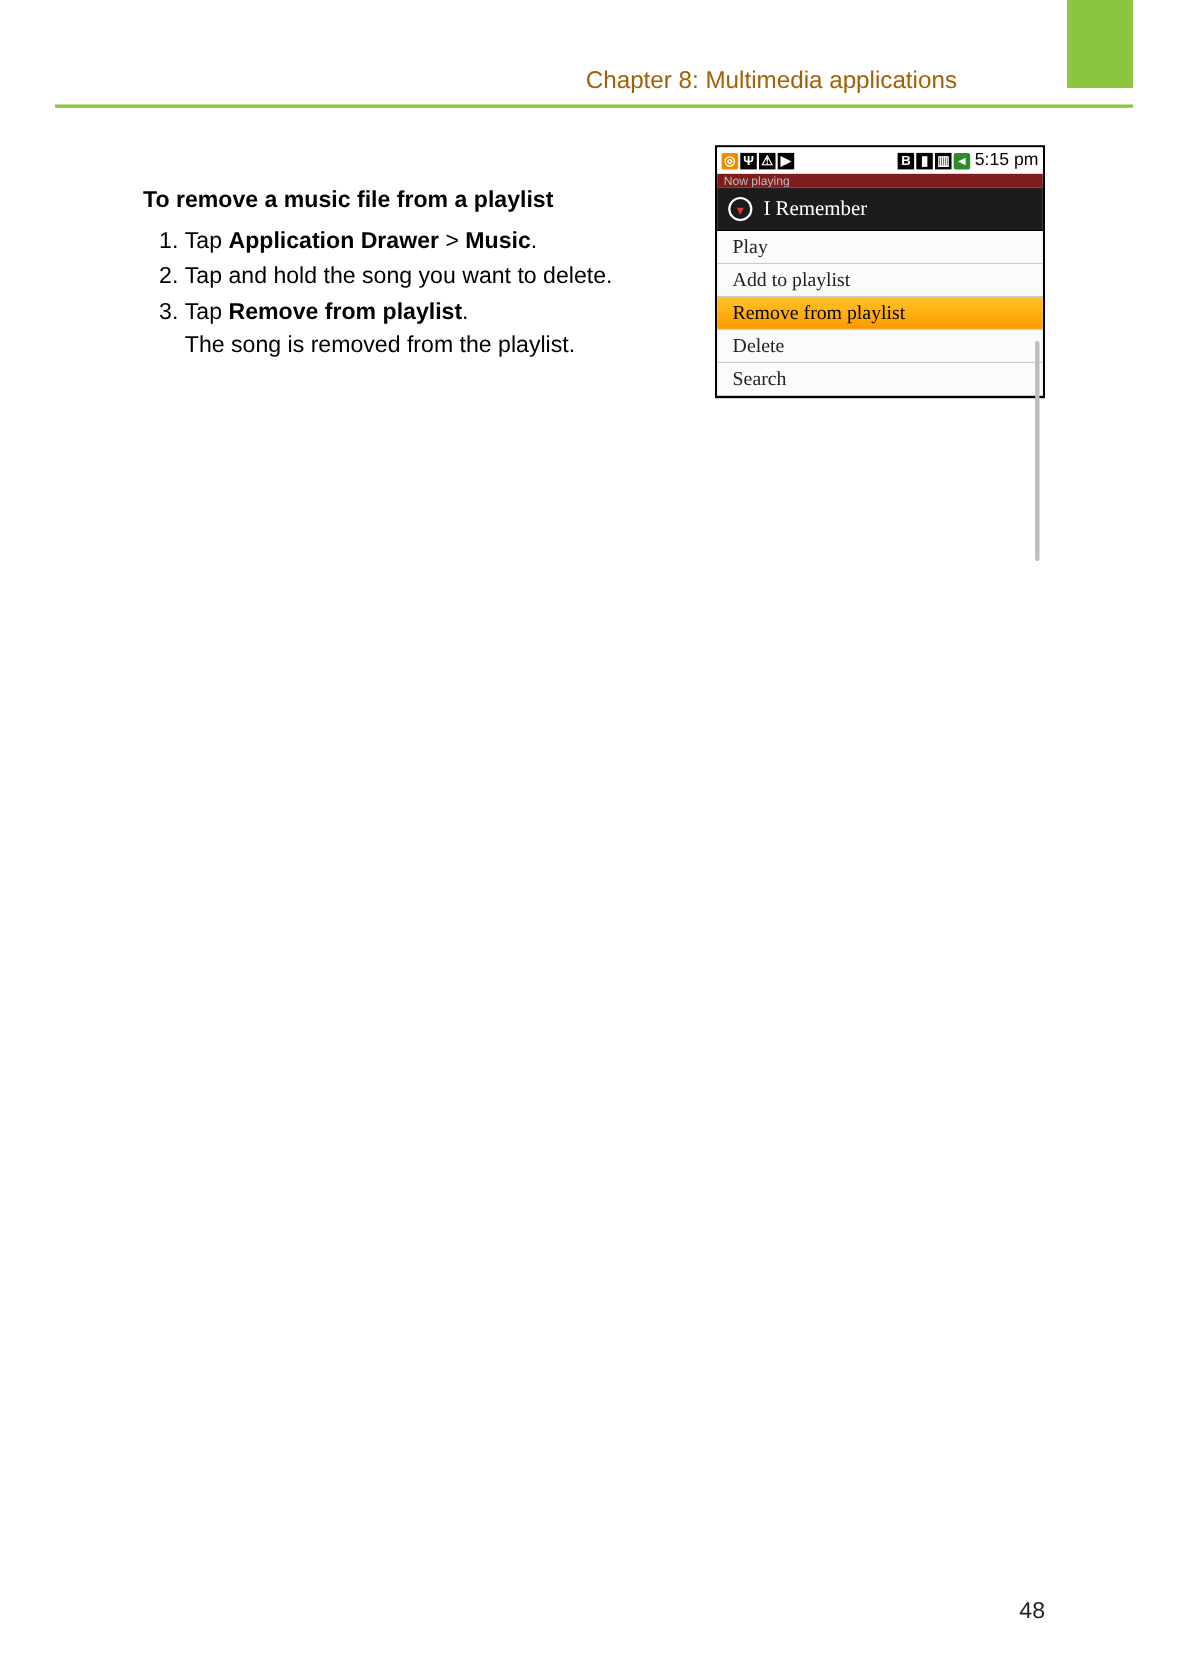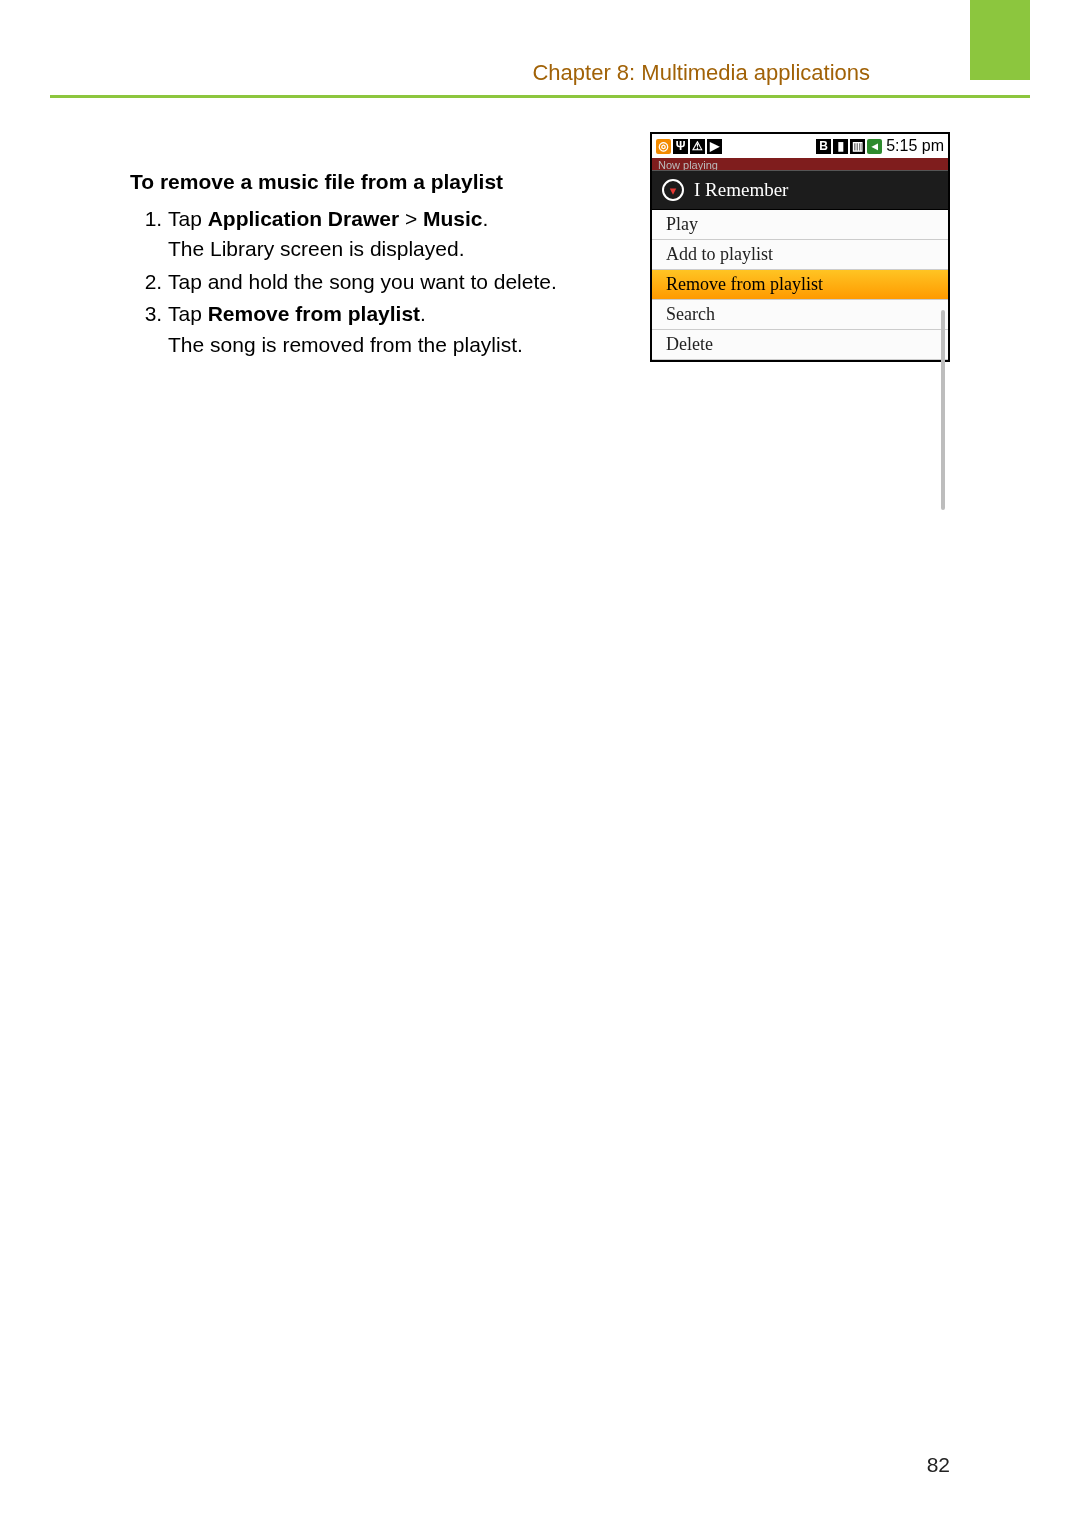--- a/index.html
+++ b/index.html
@@ -56,21 +56,20 @@
   <div class="top-tab"></div>
 
   <div class="chapter-header">Chapter 8: Multimedia applications</div>
   <div class="green-rule"></div>
 
   <div class="content">
     <div class="section-title">To remove a music file from a playlist</div>
     <ol class="steps">
       <li>
         <span>Tap </span><span class="bold">Application Drawer</span><span> &gt; </span><span class="bold">Music</span><span>.</span><br>
-        <span>The Library screen is displayed.</span>
       </li>
       <li>
         <span>Tap and hold the song you want to delete.</span>
       </li>
       <li>
         <span>Tap </span><span class="bold">Remove from playlist</span><span>.</span><br>
         <span>The song is removed from the playlist.</span>
       </li>
     </ol>
   </div>
@@ -95,20 +94,20 @@
     <div class="song-header">
       <div class="song-icon">
           <span class="song-icon-inner">▾</span>
         </div>
       <div class="song-title">I Remember</div>
     </div>
     <div class="menu" style="position:relative;">
       <div class="menu-item">Play</div>
       <div class="menu-item">Add to playlist</div>
       <div class="menu-item highlight">Remove from playlist</div>
+      <div class="menu-item">Delete</div>
       <div class="menu-item">Search</div>
-      <div class="menu-item">Delete</div>
       <div class="scroll-thumb thumb-top"></div>
     </div>
   </div>
 
-  <div class="page-number">82</div>
+  <div class="page-number">48</div>
 </div>
 
 </body></html>

